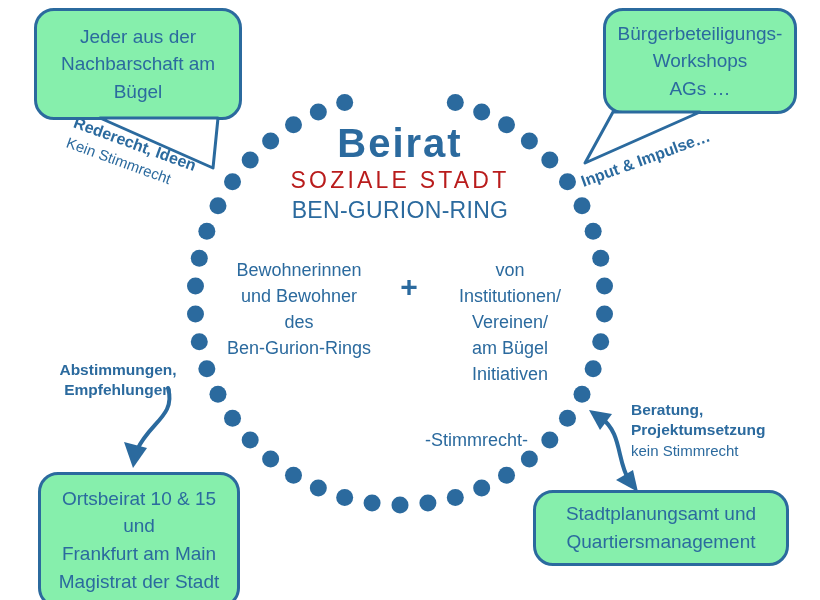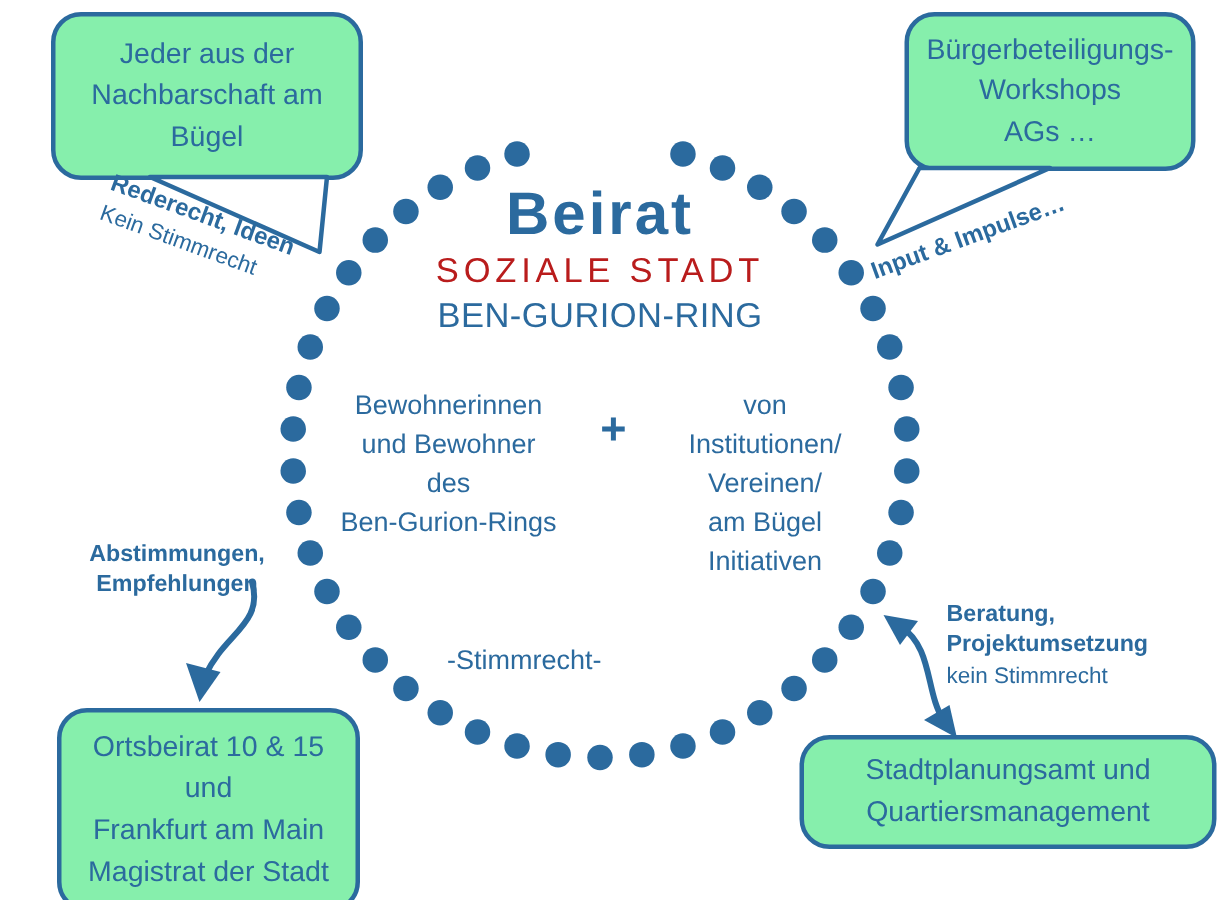--- a/index.html
+++ b/index.html
@@ -41,21 +41,21 @@
   
   #bubble-workshops {
     left: 603px; top: 8px; width: 194px; height: 106px;
   }
   
   #bubble-ortsbeirat {
     left: 38px; top: 472px; width: 202px; height: 136px;
   }
   
   #bubble-stadtplanung {
-    left: 533px; top: 490px; width: 278px; height: 76px;
+    left: 533px; top: 490px; width: 256px; height: 76px;
   }
 
   
   svg.layer {
     position: absolute;
     left: 0; top: 0;
     width: 820px; height: 600px;
     overflow: visible;
   }
   svg.layer.under { z-index: 1; }
@@ -111,23 +111,23 @@
   #plus-sign {
     width: 42px;
     text-align: center;
     font-size: 30px;
     font-weight: bold;
     color: #2B6A9E;
     padding-top: 12px;
   }
   #stimmrecht {
     position: absolute;
-    left: 298px; top: 430px;
+    left: 288px; top: 430px;
     width: 240px;
-    text-align: left;
+    text-align: right;
     font-size: 18px;
     color: #2B6A9E;
     z-index: 4;
   }
 
   
   .tail-caption {
     position: absolute;
     color: #2B6A9E;
     z-index: 6;

